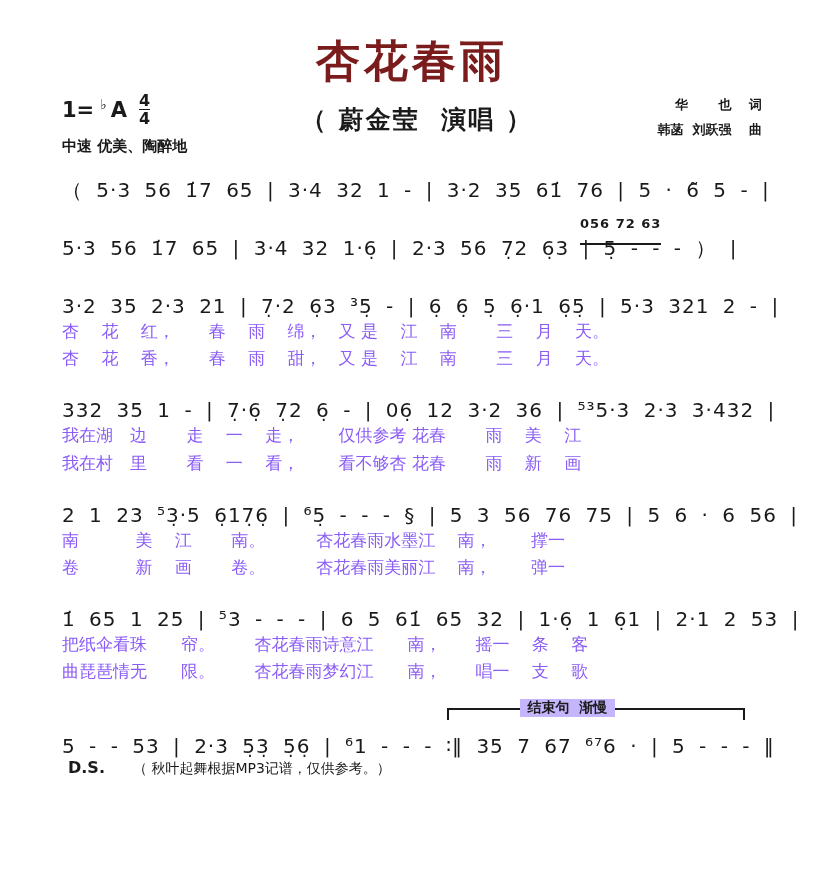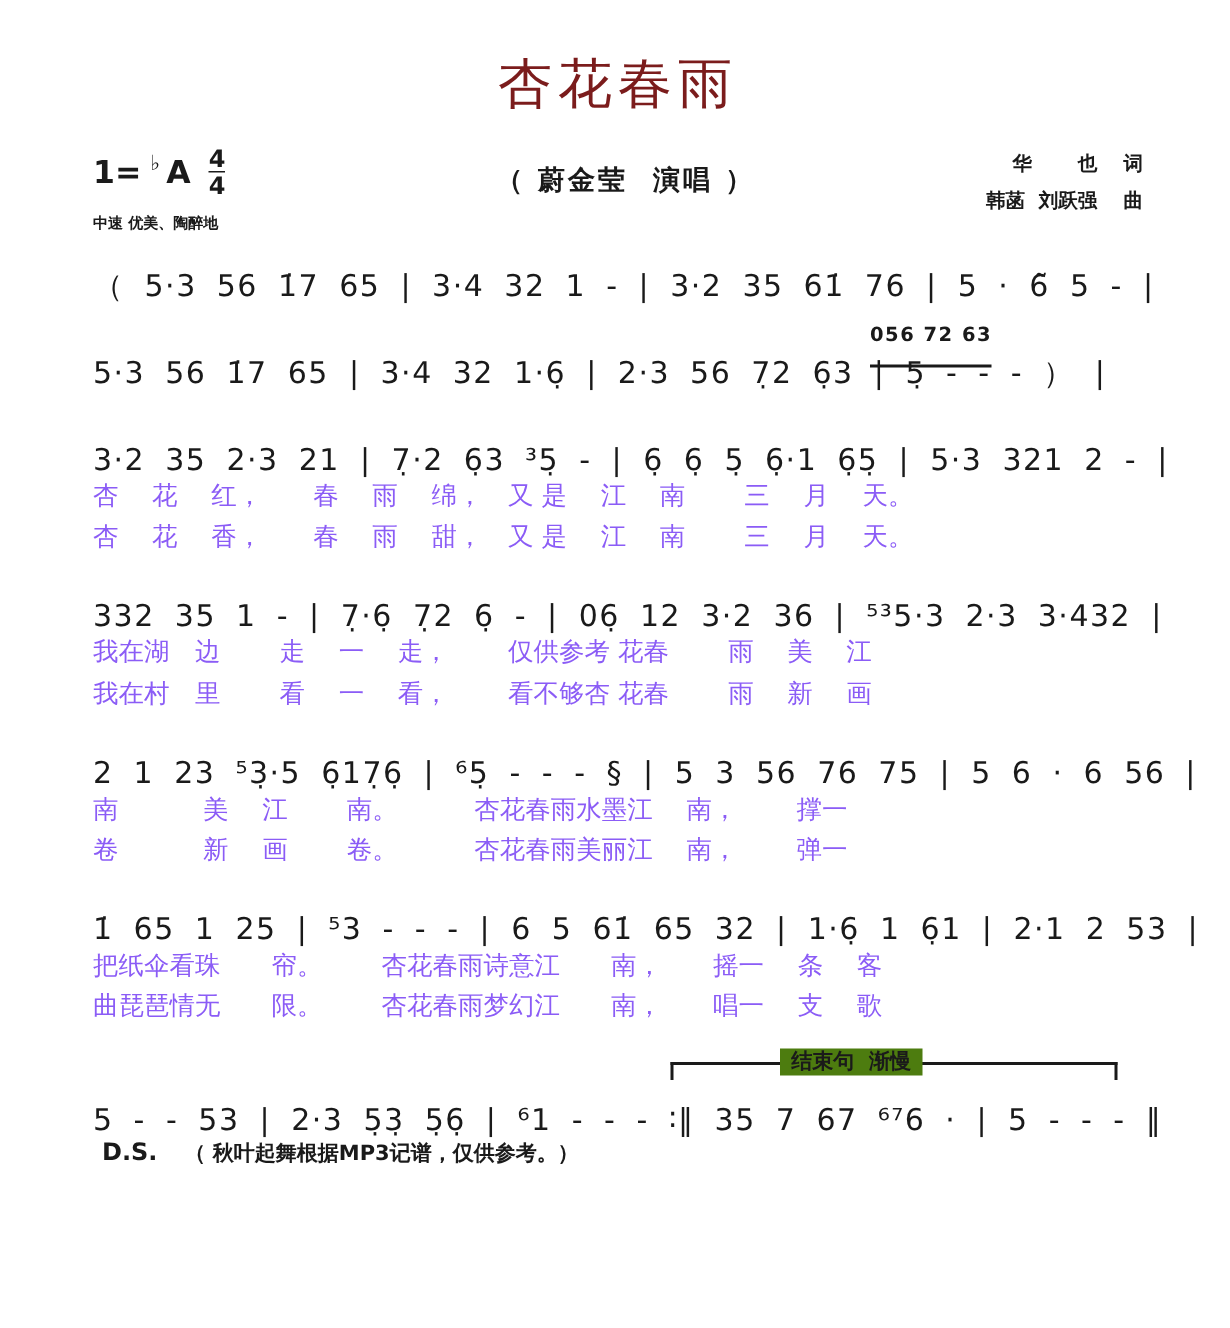--- a/index.html
+++ b/index.html
@@ -10,40 +10,40 @@
     background:#ffffff;
     color:#1a1a1a;
     font-family:"DejaVu Sans","Liberation Sans",sans-serif;
     overflow:hidden;
     box-sizing:border-box;
   }
   .inner{padding:26px 58px 0 62px;box-sizing:border-box;}
   
   .title{
     text-align:center;
-    font-size:36px;
-    font-weight:400;
+    font-size:44px;
+    font-weight:700;
     letter-spacing:4px;
     color:#7b1c1c;
-    margin:6px 0 17px 0;
+    margin:6px 0 2px 0;
   }
   .head-row{
     display:flex;
     justify-content:space-between;
     align-items:flex-start;
     margin-top:2px;
   }
   .key-block{width:230px;font-weight:700;}
   .key-line{font-size:21px;display:flex;align-items:center;gap:4px;}
   .flat{font-size:14px;vertical-align:super;position:relative;top:-6px;margin-left:2px;}
   .timesig{display:inline-flex;flex-direction:column;align-items:center;line-height:1;font-size:16px;margin-left:8px;}
   .timesig .bot{border-top:1.5px solid #1a1a1a;padding-top:1px;}
-  .tempo{font-size:10px;font-weight:700;margin-top:10px;white-space:pre;}
+  .tempo{font-size:15px;font-weight:700;margin-top:10px;white-space:pre;}
   .subtitle{
-    font-size:18px;font-weight:700;text-align:center;
+    font-size:25px;font-weight:700;text-align:center;
     padding-top:10px;letter-spacing:2px;white-space:pre;
   }
   .credits{width:220px;text-align:right;font-weight:700;font-size:13px;line-height:1.9;}
   .credits div{white-space:pre;}
   
   .system{position:relative;margin-top:0;}
   .music{
     font-weight:400;
     font-size:20px;
     letter-spacing:1px;
@@ -75,28 +75,28 @@
     position:absolute;
     top:-26px;left:55%;width:42%;
     height:10px;
     border-top:2px solid #1a1a1a;
     border-left:2px solid #1a1a1a;
     border-right:2px solid #1a1a1a;
   }
   .bracket-label{
     position:absolute;
     top:-11px;left:24%;
-    background:#4d7c0f;
+    background:#c4b5fd;
     padding:0 8px;
     font-size:14px;font-weight:700;
     white-space:pre;
   }
   .last-lyric-row{display:flex;align-items:baseline;}
   .ds{font-size:16px;font-weight:700;margin-left:6px;white-space:pre;}
-  .foot-note{font-size:14px;font-weight:700;margin-left:18px;white-space:pre;}
+  .foot-note{font-size:14px;font-weight:400;margin-left:28px;white-space:pre;}
 </style>
 </head>
 <body>
 
 <div class="sheet">
   <div class="inner">
 
     <div class="title">杏花春雨</div>
 
     <div class="head-row">

